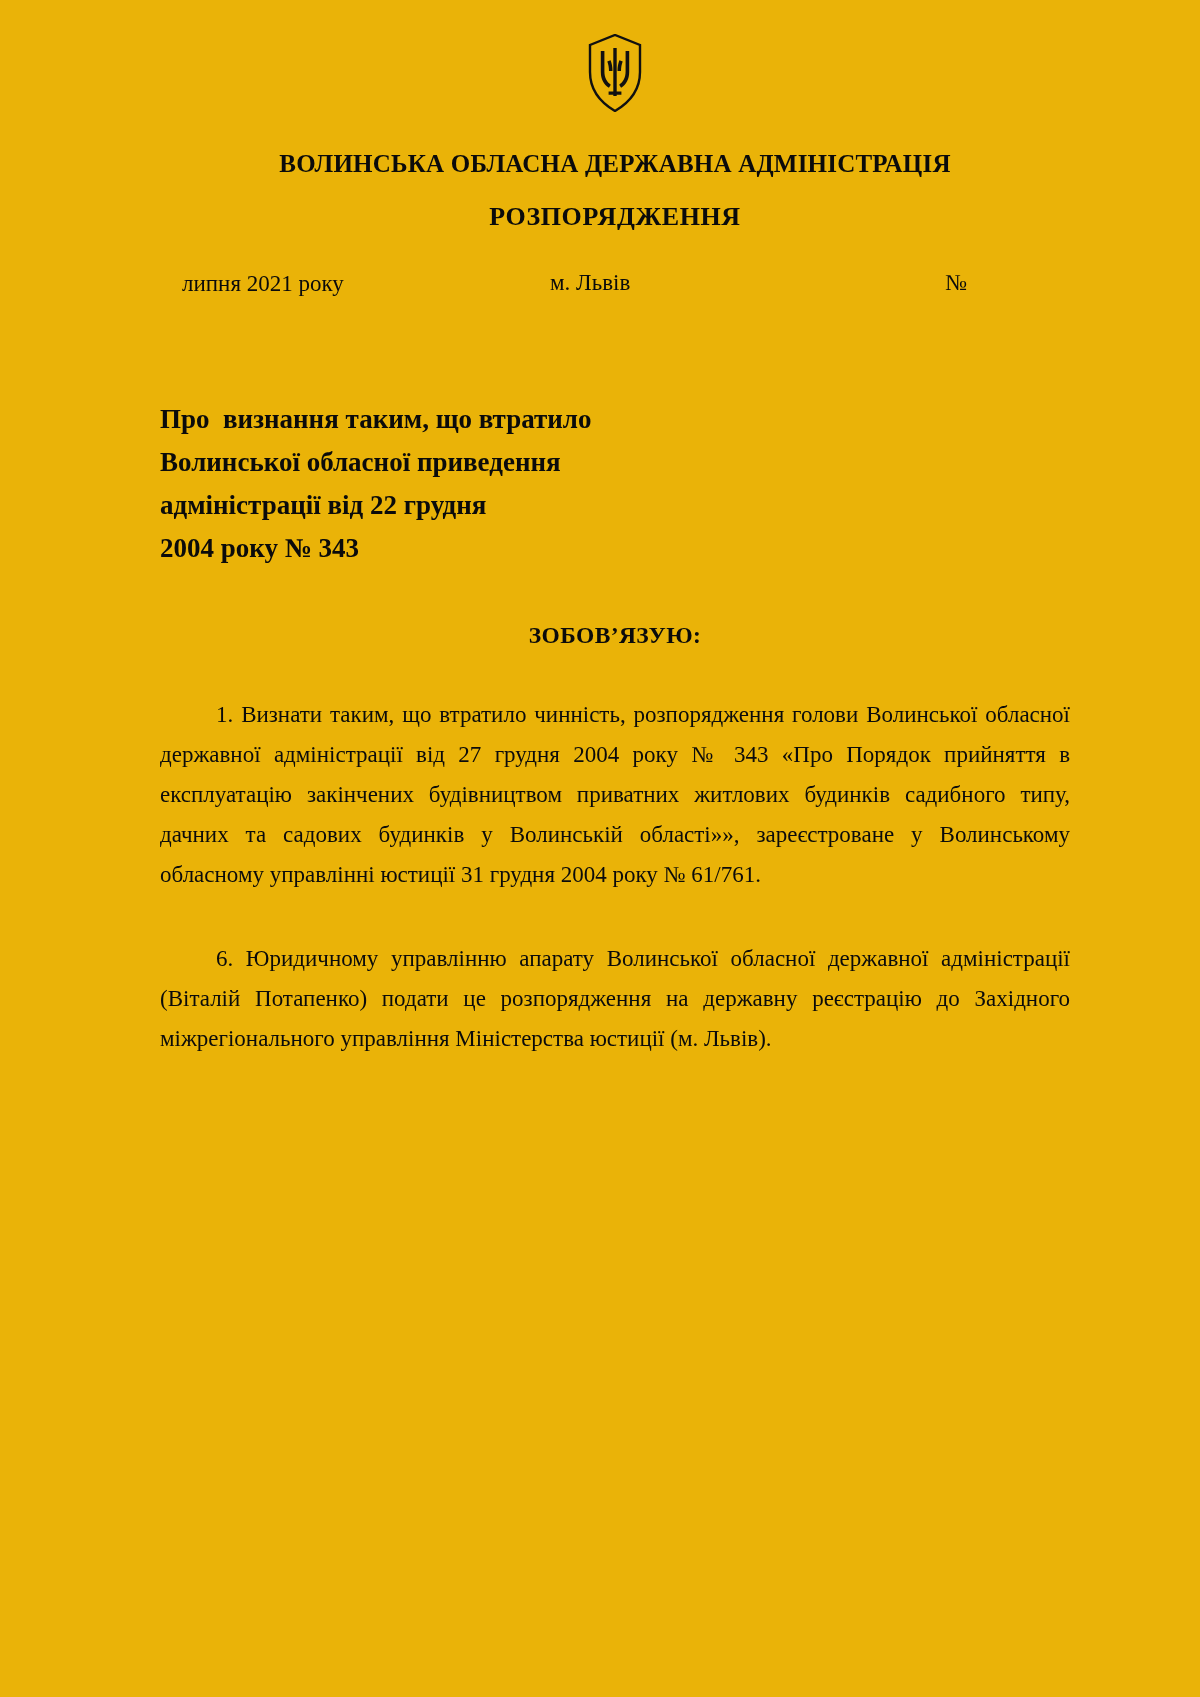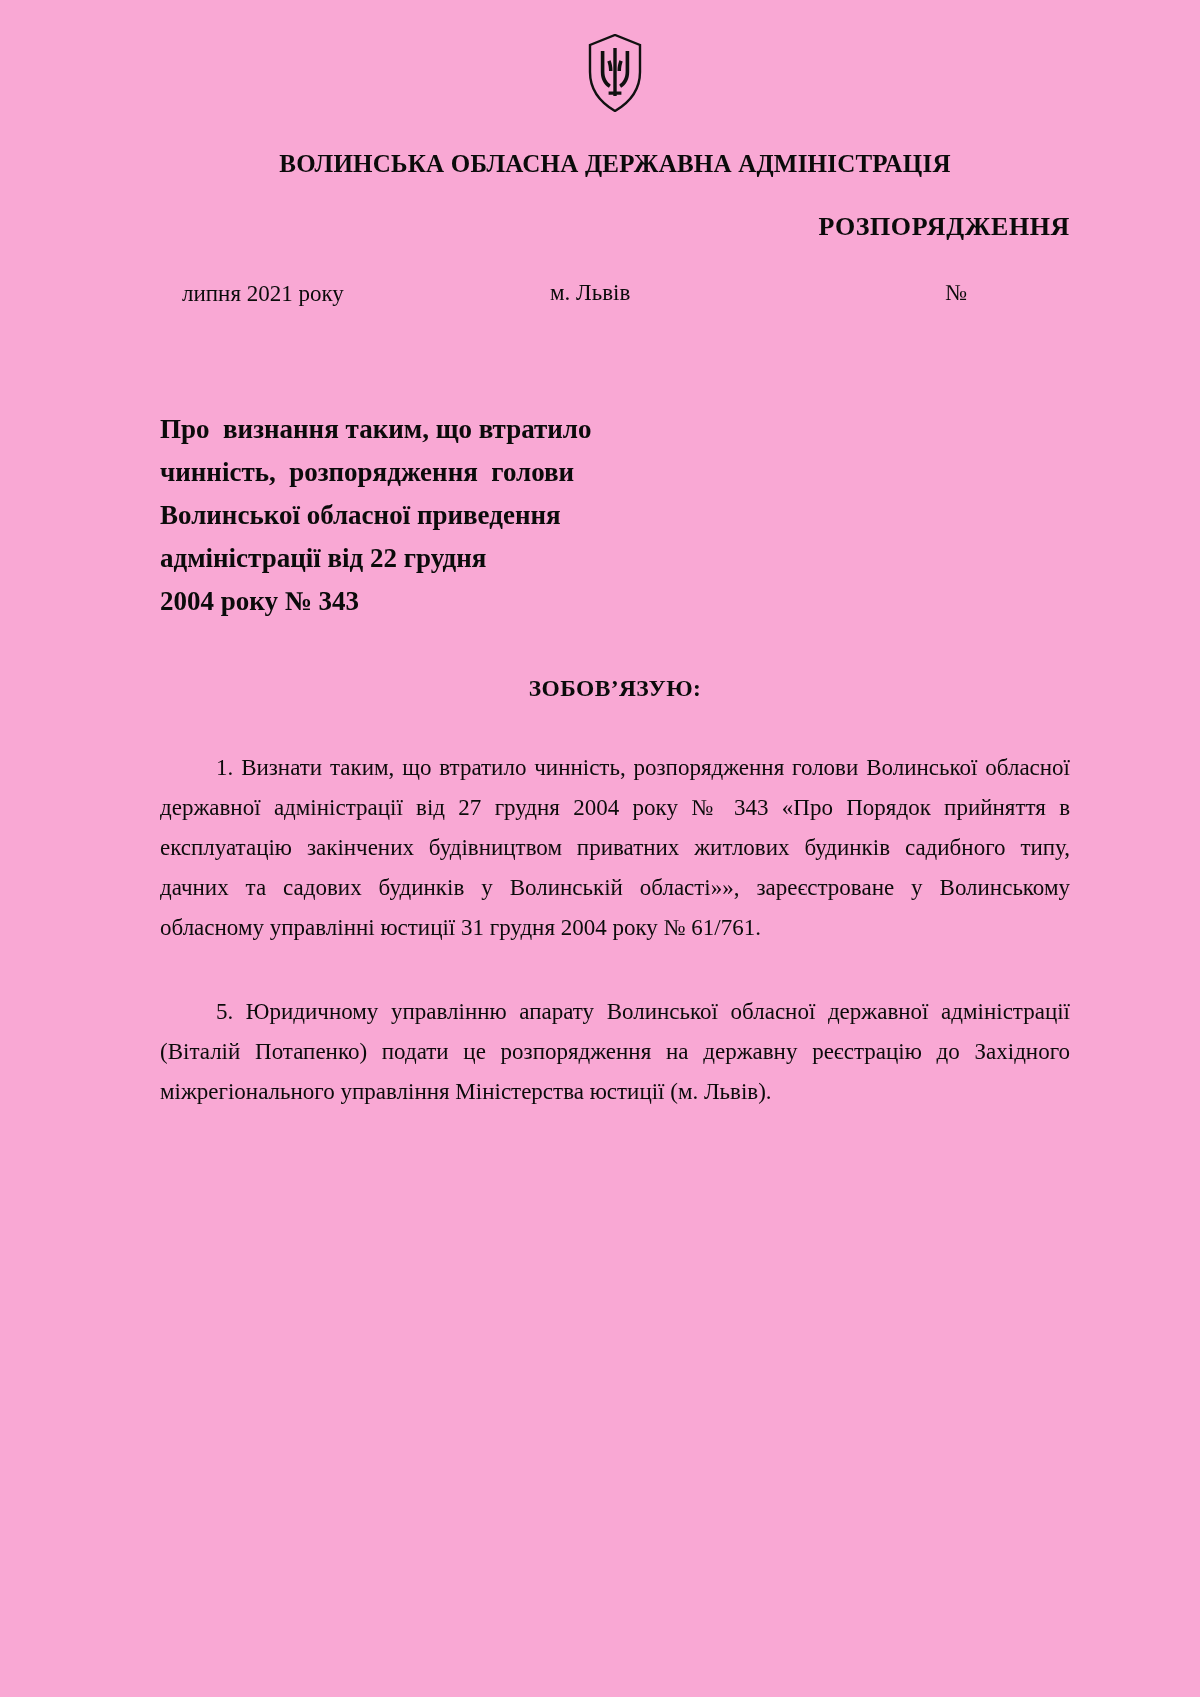--- a/index.html
+++ b/index.html
@@ -5,21 +5,21 @@
   html, body {
     margin: 0;
     padding: 0;
     background: #ffffff;
   }
   .page {
     position: relative;
     width: 1200px;
     height: 1697px;
     margin: 0 auto;
-    background: #f9a8d4;
+    background: #eab308;
     font-family: "Liberation Serif", "DejaVu Serif", serif;
     color: #0b0b0b;
     box-sizing: border-box;
   }
   .content {
     position: absolute;
     left: 160px;
     top: 0;
     width: 910px;
   }
@@ -38,22 +38,22 @@
 
   
   .org-title {
     margin-top: 38px;
     text-align: center;
     font-weight: bold;
     font-size: 25px;
     letter-spacing: 0.2px;
   }
   .doc-type {
-    margin-top: 34px;
-    text-align: right;
+    margin-top: 24px;
+    text-align: center;
     font-weight: bold;
     font-size: 26px;
     letter-spacing: 0.6px;
   }
 
   
   .meta-row {
     margin-top: 38px;
     position: relative;
     height: 32px;
@@ -139,27 +139,26 @@
     <div class="doc-type">РОЗПОРЯДЖЕННЯ</div>
 
     <div class="meta-row">
       <span class="meta-date">липня 2021 року</span>
       <span class="meta-city">м. Львів</span>
       <span class="meta-number">№</span>
     </div>
 
     <div class="subject">
       <div>Про  визнання таким, що втратило</div>
-      <div>чинність,  розпорядження  голови</div>
       <div>Волинської обласної приведення</div>
       <div>адміністрації від 22 грудня</div>
       <div>2004 року № 343</div>
     </div>
 
 
     <div class="order-word">ЗОБОВ’ЯЗУЮ:</div>
 
     <div class="item">1. Визнати таким, що втратило чинність, розпорядження голови Волинської обласної державної адміністрації від 27 грудня 2004 року № 343 «Про Порядок прийняття в експлуатацію закінчених будівництвом приватних житлових будинків садибного типу, дачних та садових будинків у Волинській області»», зареєстроване у Волинському обласному управлінні юстиції 31 грудня 2004 року № 61/761.</div>
 
-    <div class="item second">5. Юридичному управлінню апарату Волинської обласної державної адміністрації (Віталій Потапенко) подати це розпорядження на державну реєстрацію до Західного міжрегіонального управління Міністерства юстиції (м. Львів).</div>
+    <div class="item second">6. Юридичному управлінню апарату Волинської обласної державної адміністрації (Віталій Потапенко) подати це розпорядження на державну реєстрацію до Західного міжрегіонального управління Міністерства юстиції (м. Львів).</div>
 
   </div>
 </div>
 
 </body></html>

